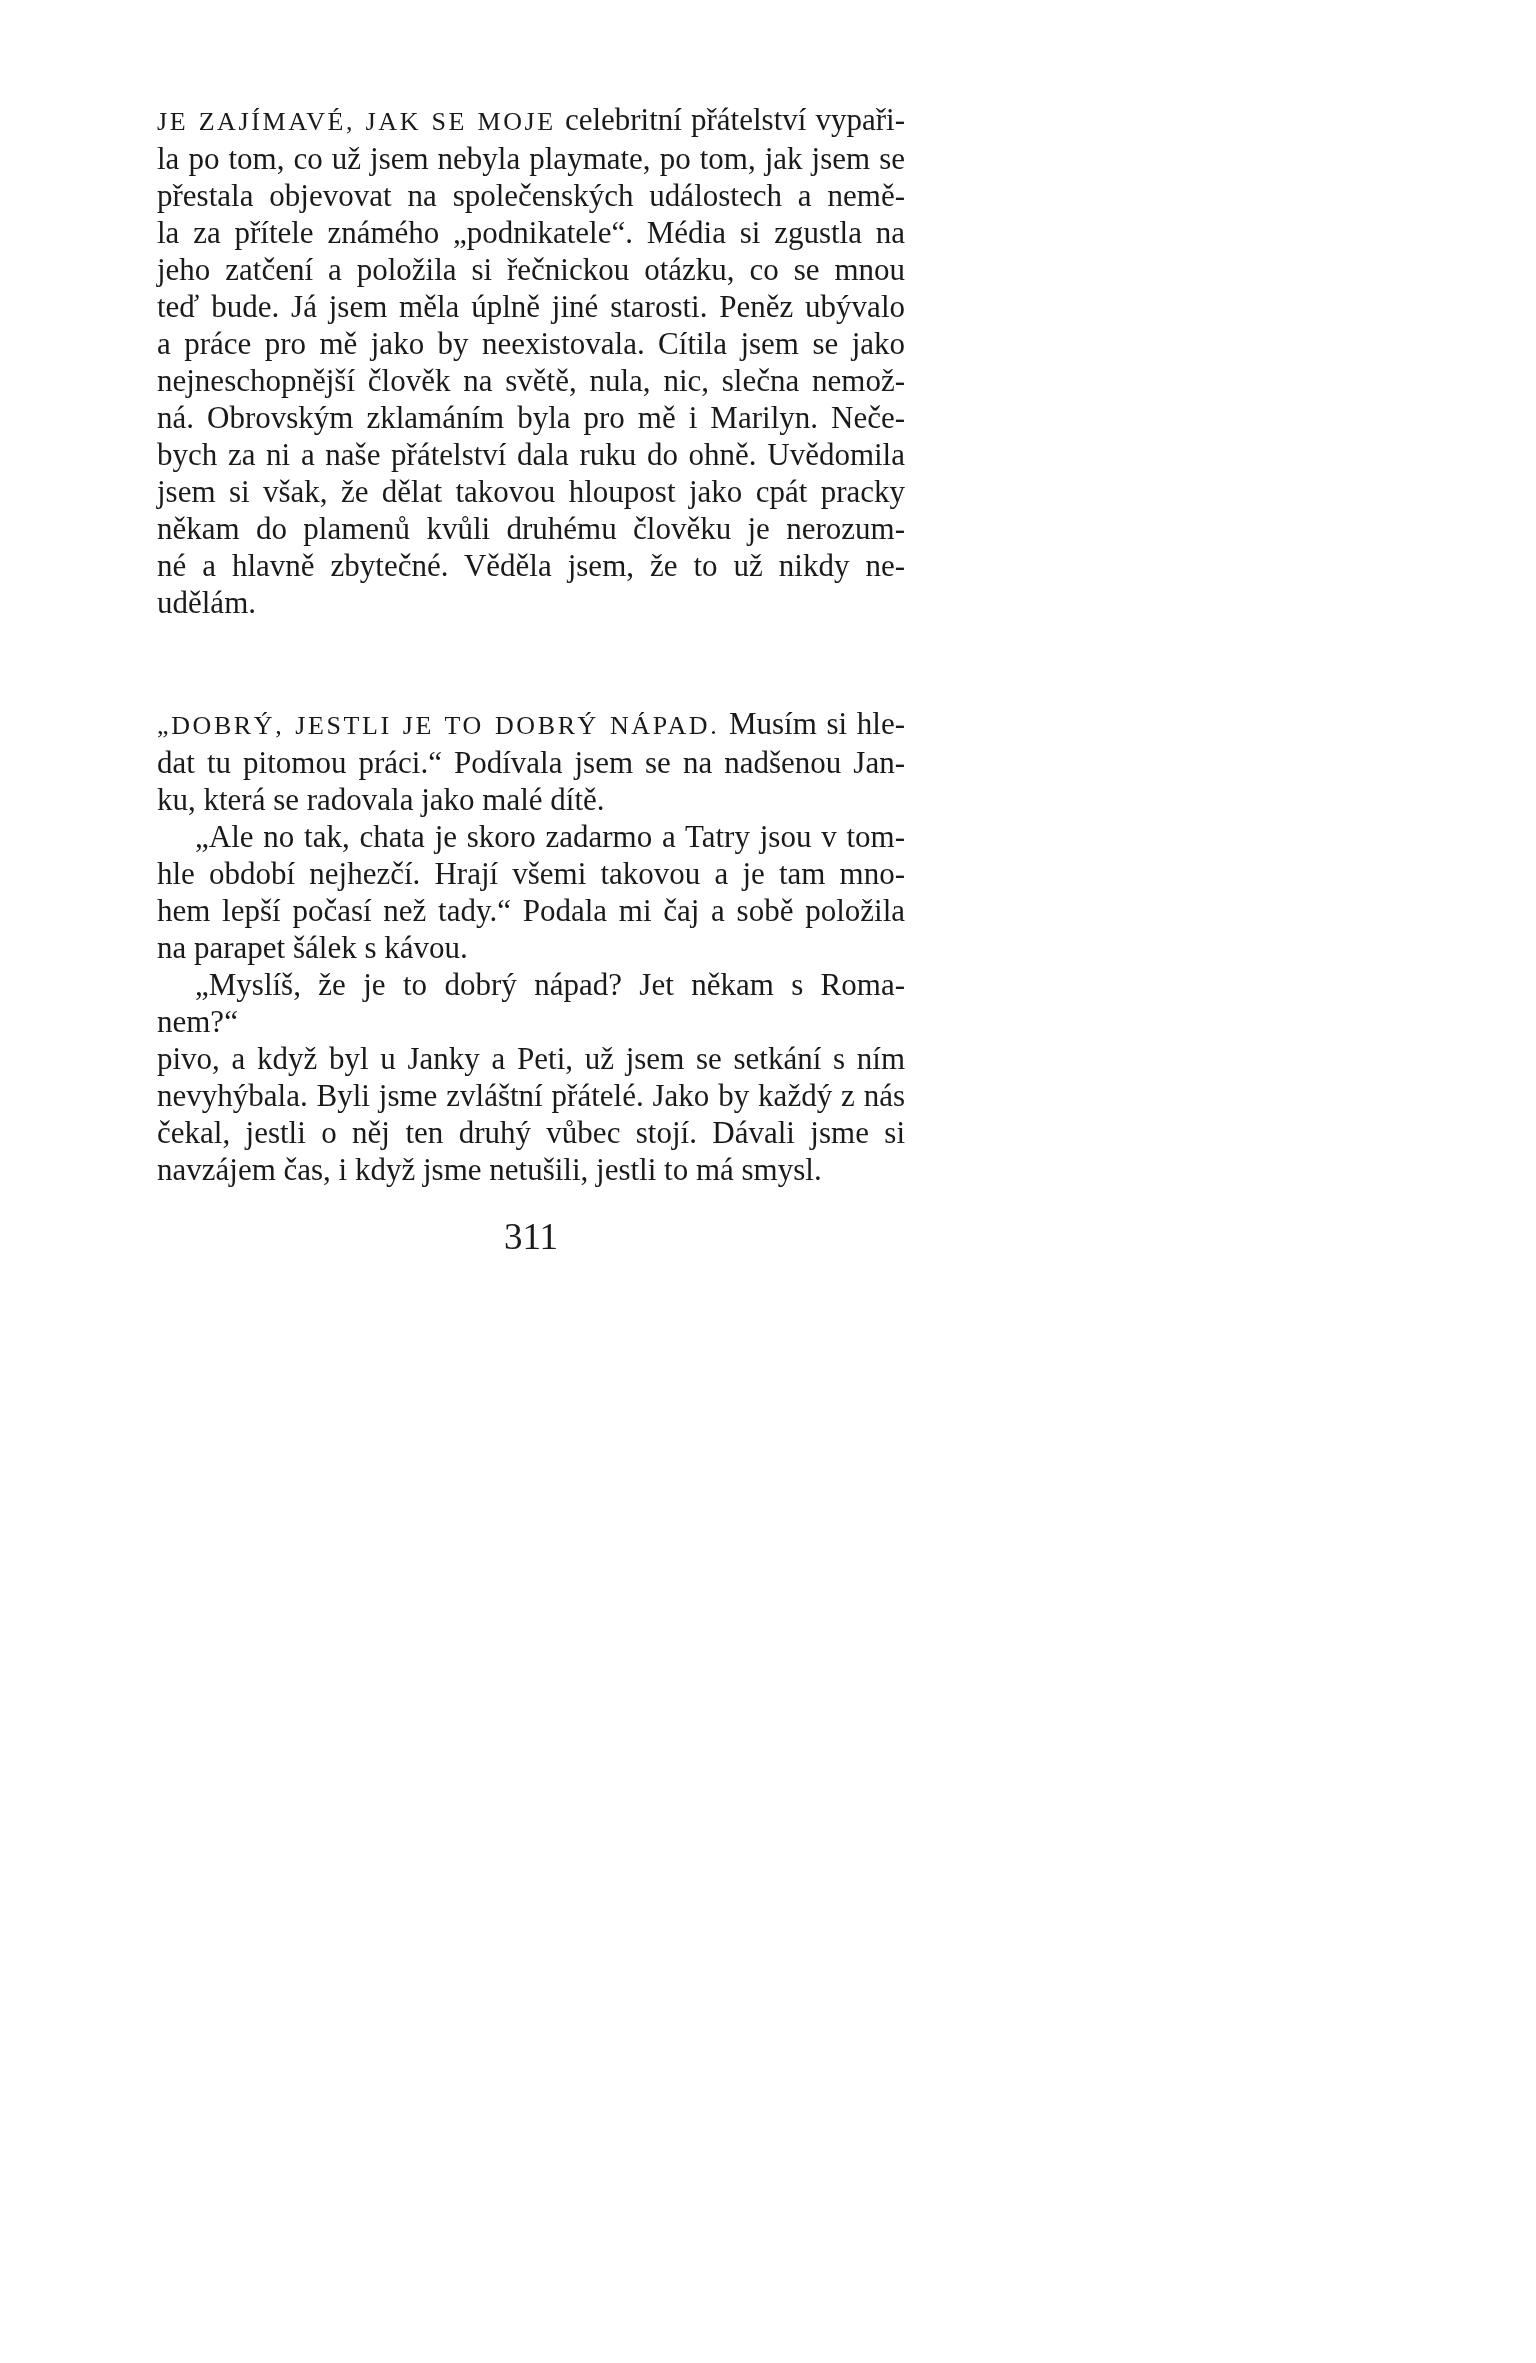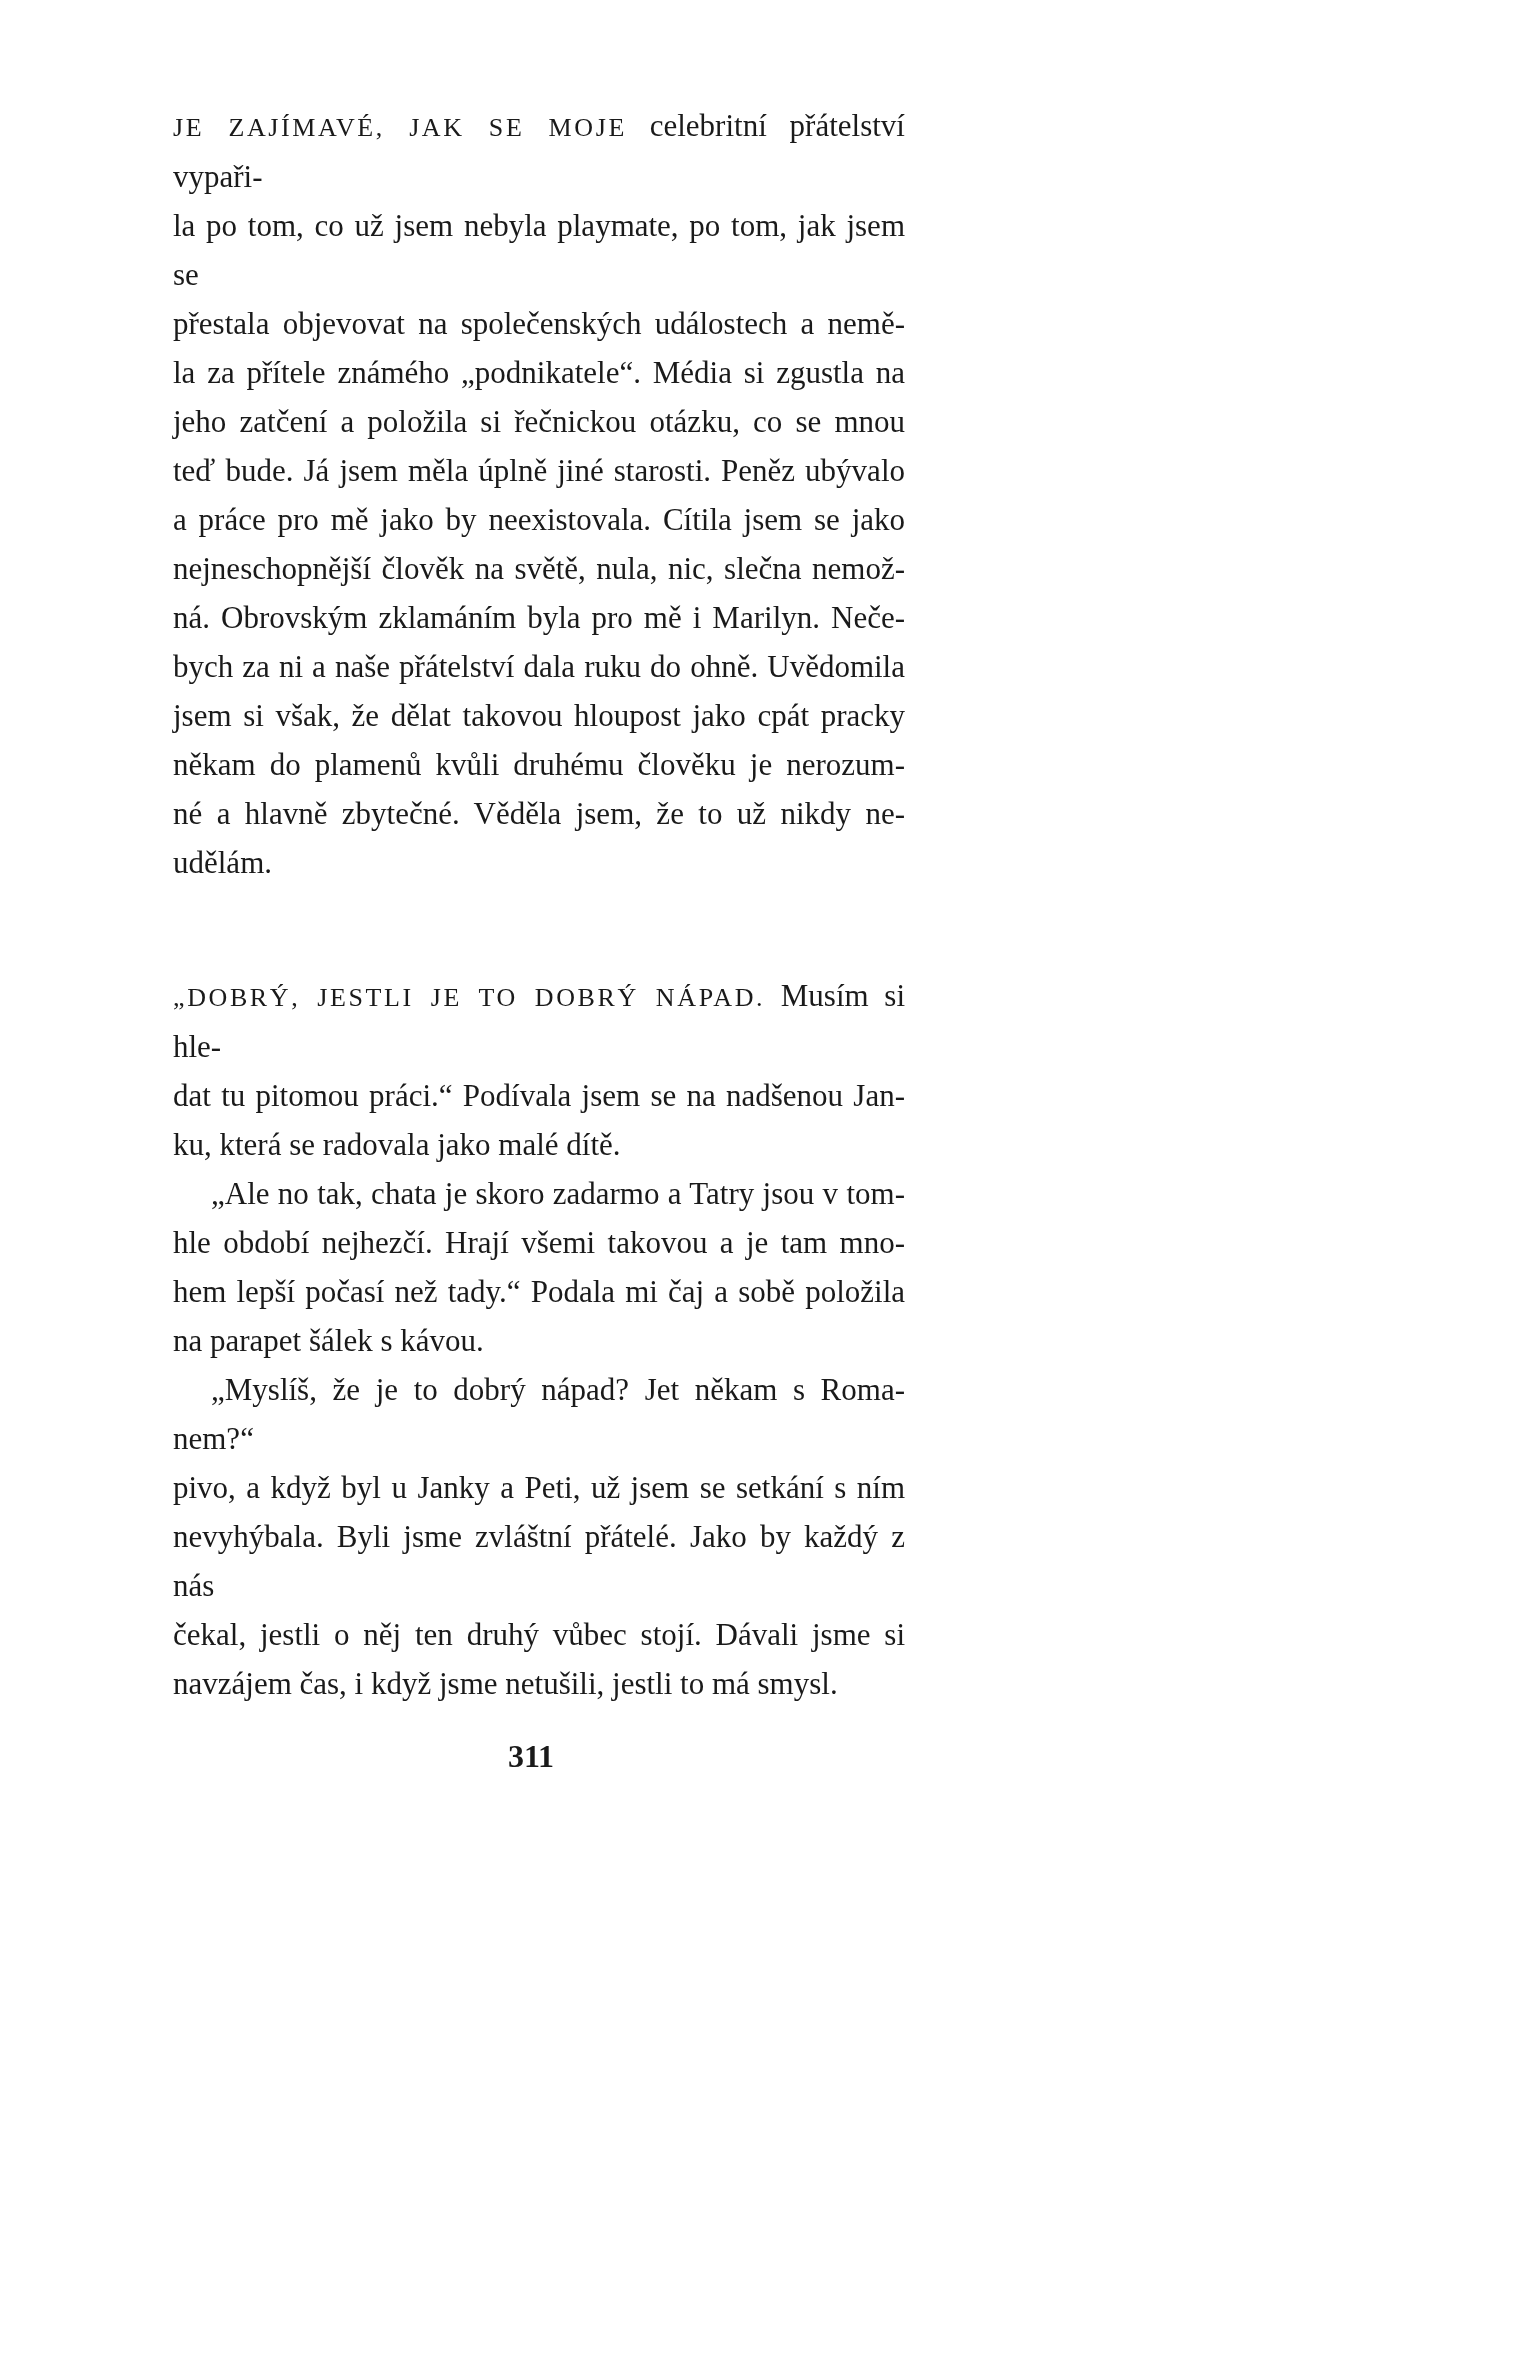--- a/index.html
+++ b/index.html
@@ -24,42 +24,40 @@
     position: absolute;
     left: 157px;
     top: 101px;
     width: 748px;
   }
   .section + .section {
     margin-top: 84px;
   }
   .line {
     font-size: 31px;
-    line-height: 49px;
+    line-height: 37px;
     white-space: normal;
-    margin-left: 16px;
   }
   .line.justify {
     text-align: justify;
     text-align-last: justify;
     text-justify: inter-word;
   }
   .line.indent {
     text-indent: 38px;
   }
   .caps-run {
     font-size: 26px;
     letter-spacing: 2.6px;
   }
   .page-number {
     margin-top: 28px;
     text-align: center;
-    font-size: 32px;
+    font-size: 37px;
     line-height: 41px;
-    font-weight: bold;
   }
 </style>
 </head>
 <body>
 
 <div class="page">
   <div class="text-block">
     <div>
         <div class="section">
           <div class="paragraph">

